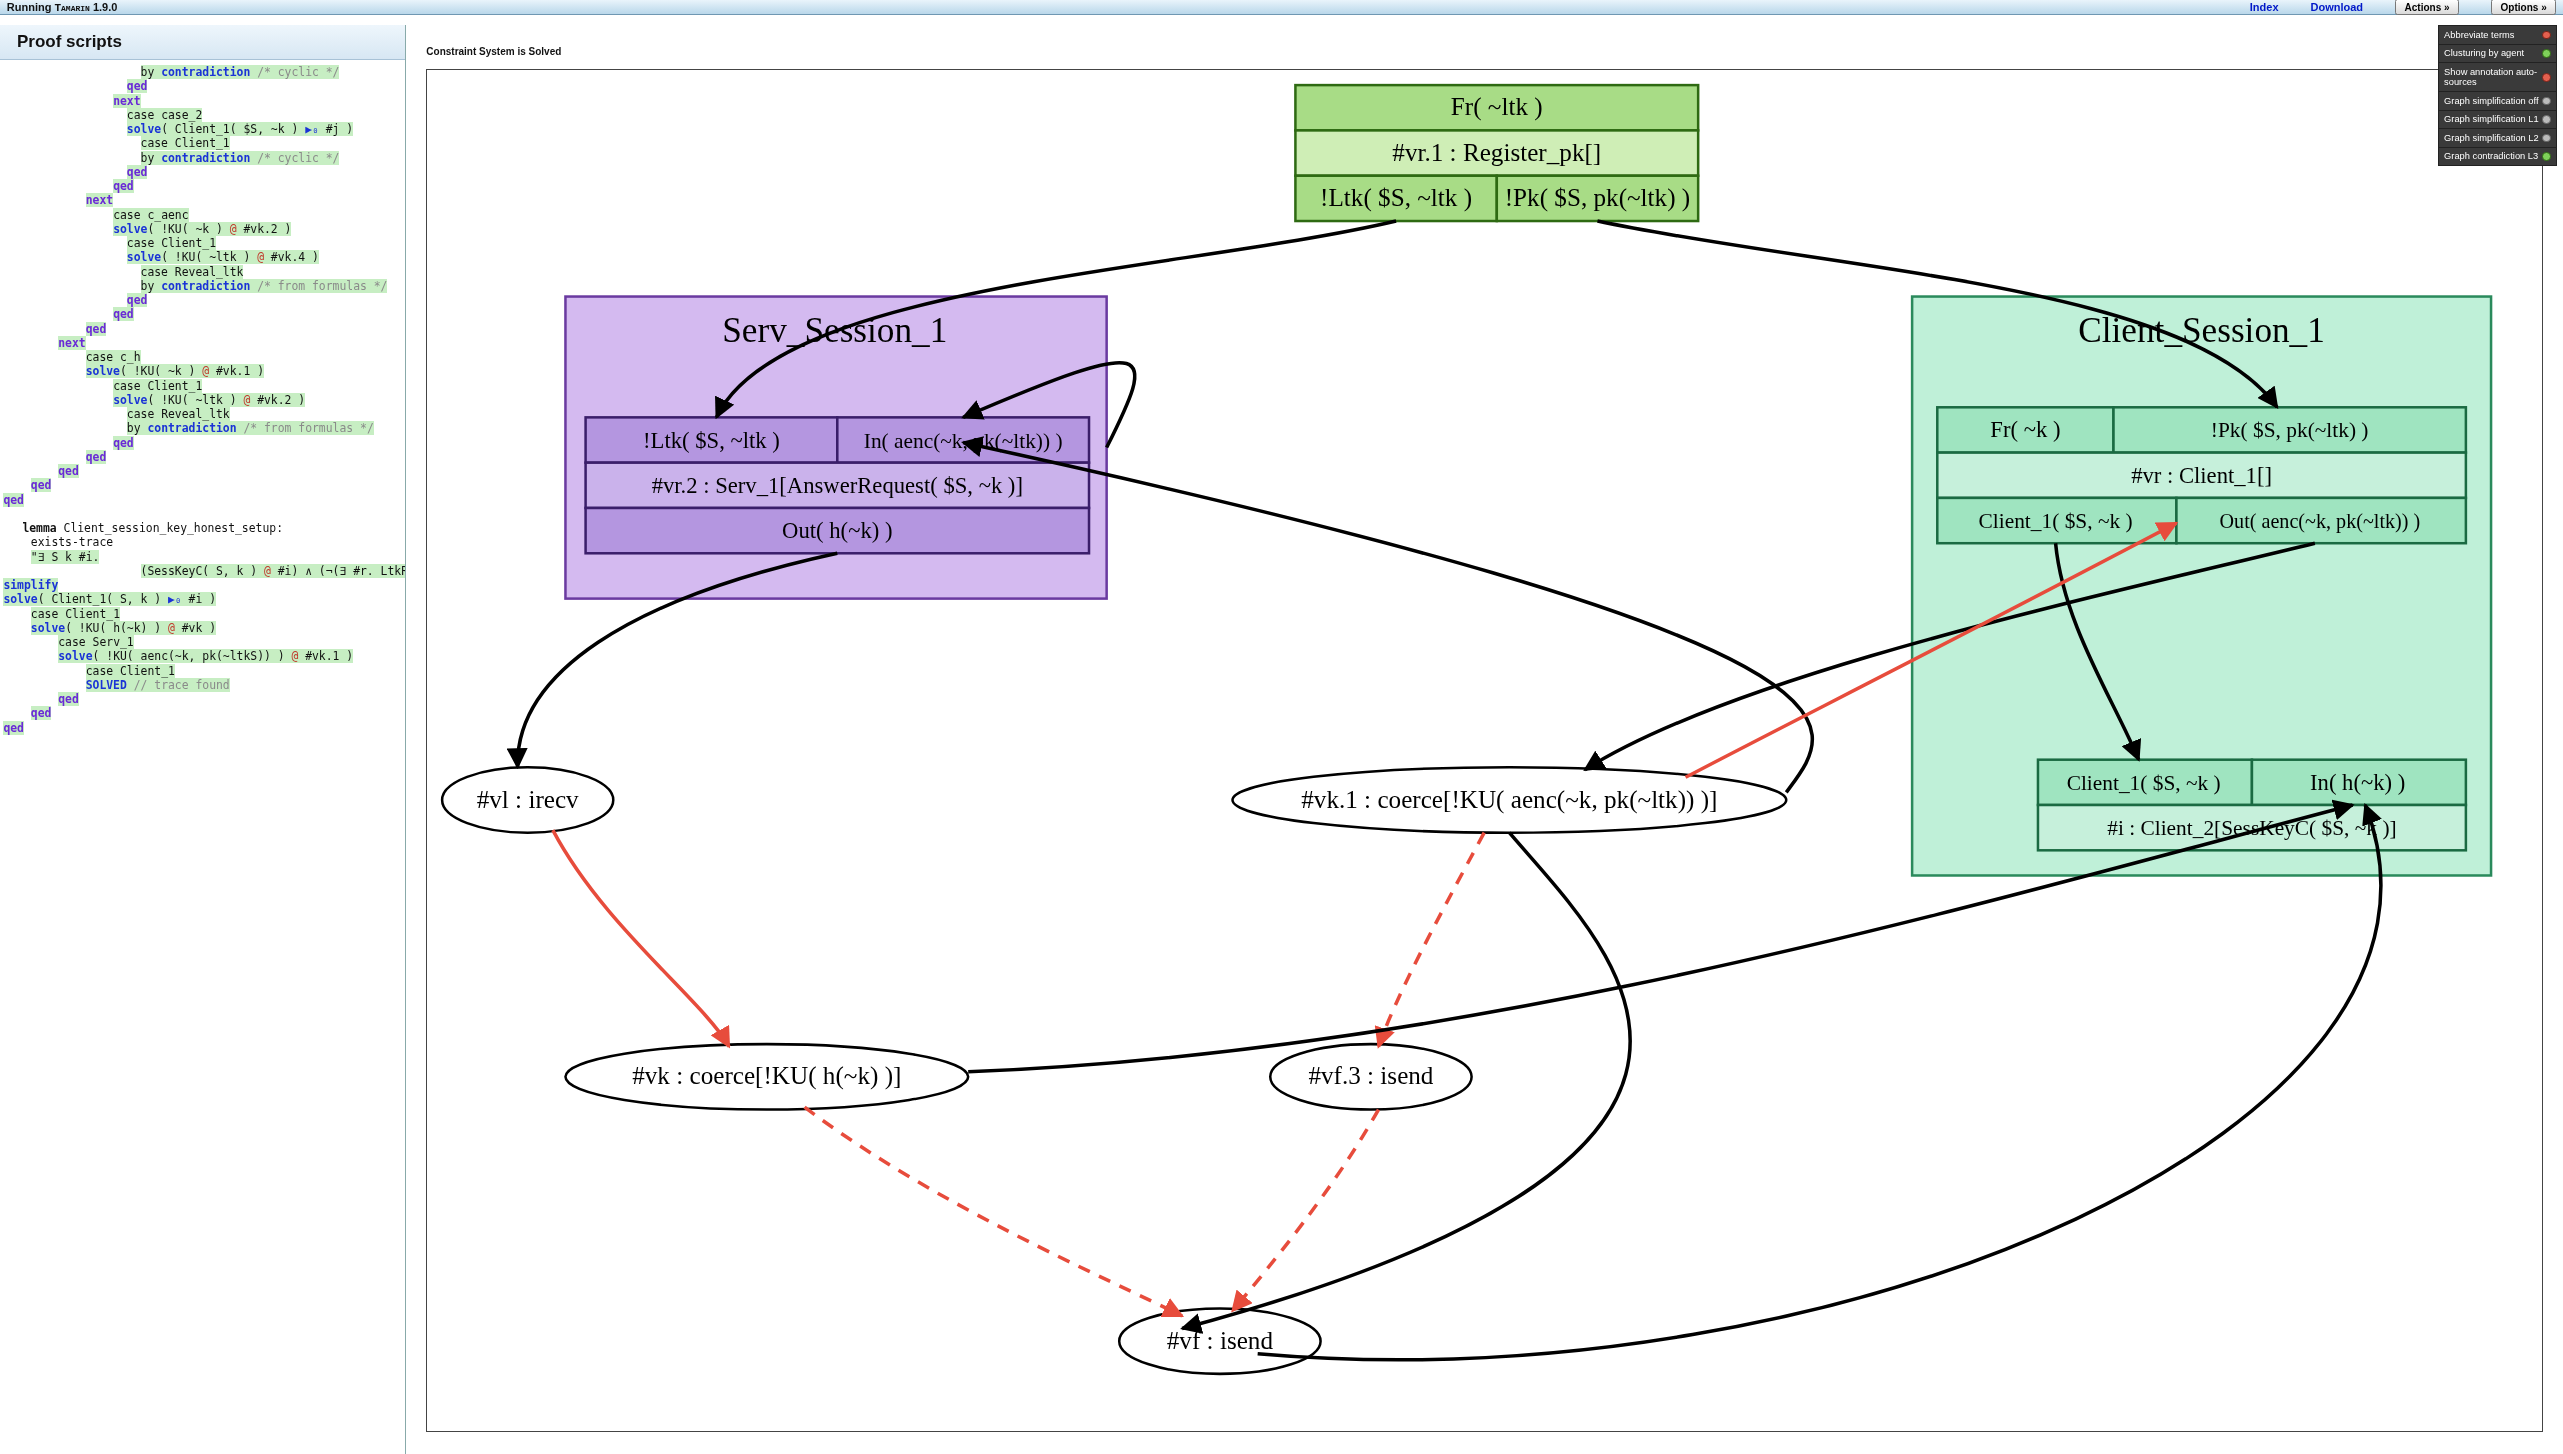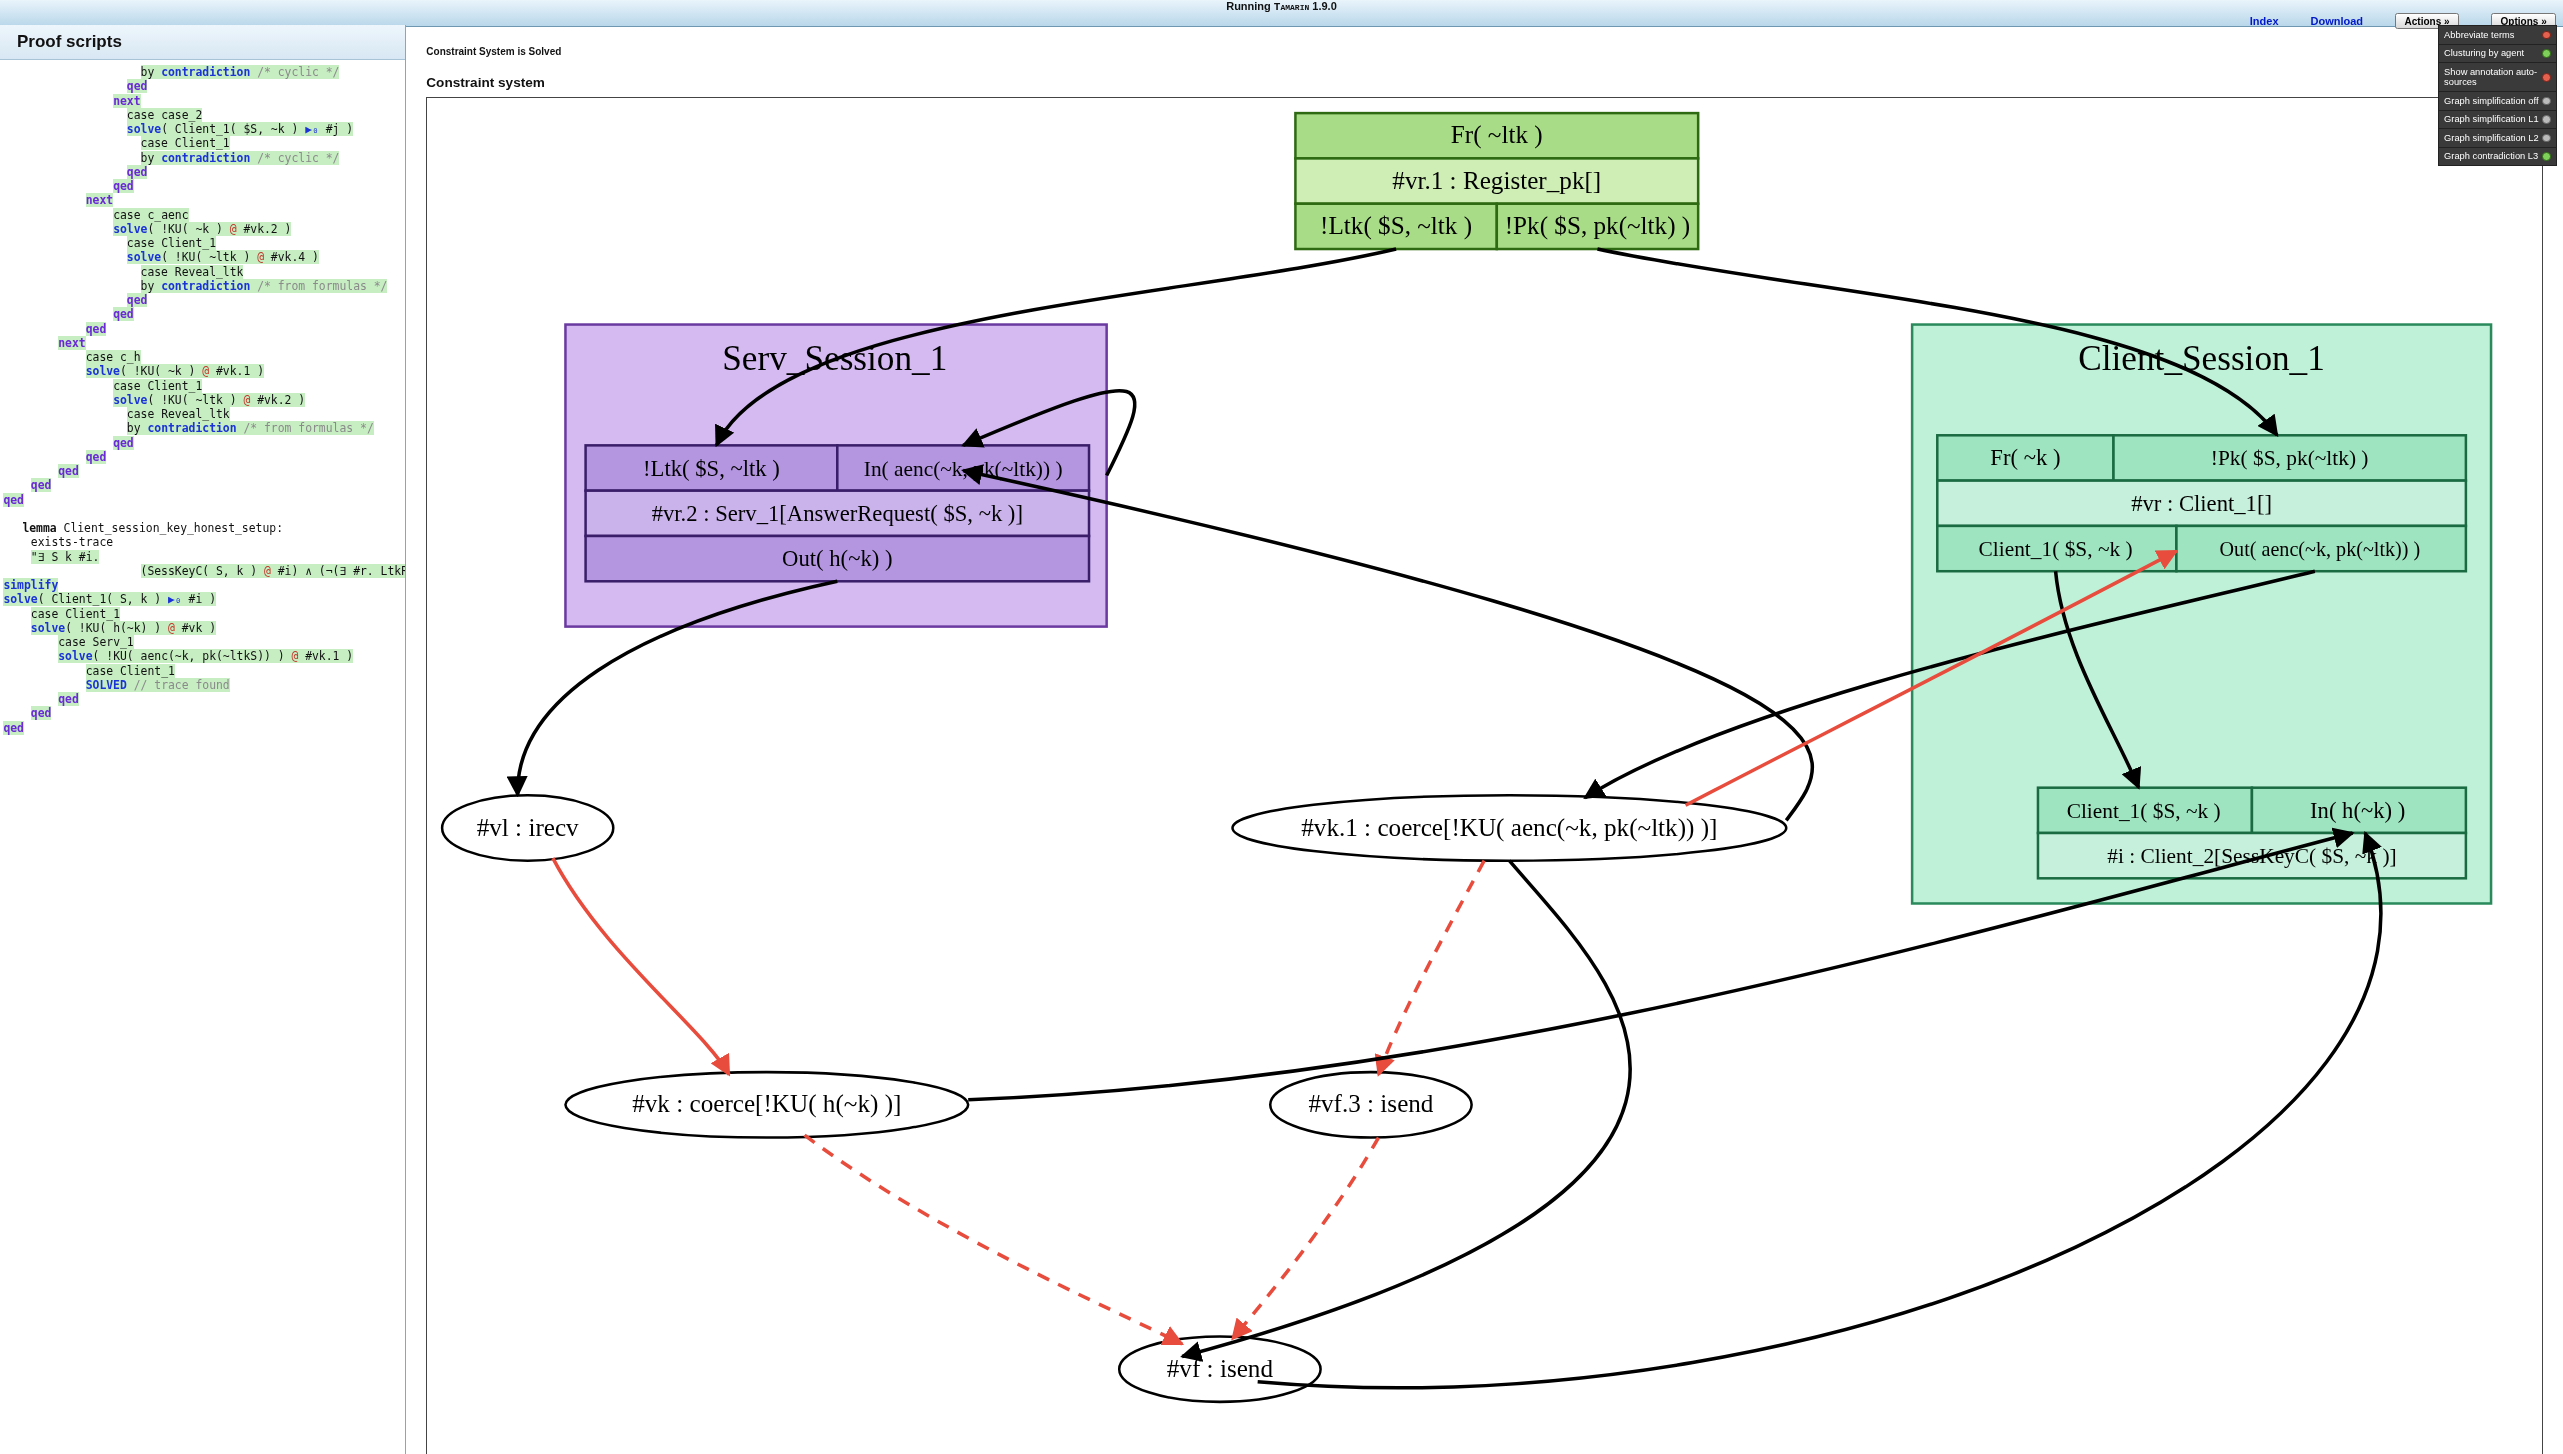--- a/index.html
+++ b/index.html
@@ -1,27 +1,26 @@
 <!DOCTYPE html>
 <html><head>
 <meta charset="utf-8">
 <style>
   * { box-sizing: border-box; }
   html, body { margin:0; padding:0; height:100%; font-family: Verdana, Arial, sans-serif; font-size:11px; color:#111; }
   body { background:#fff; }
 
   
   .topbar {
-    height:27px;
+    height:15px;
     background: linear-gradient(#e9f4fb, #b9d7ea);
     border-bottom:0.8px solid #6f97b2;
     display:flex; align-items:center;
     padding:0 6.8px;
     font-size:11px;
-    flex-direction:column;
   }
   .topbar .left { font-weight:bold; }
   .topbar .left .ver { font-family:"Courier New",monospace; font-variant:small-caps;}
   .topbar .right { margin-left:auto; display:flex; align-items:center; gap:32px; }
   .topbar a.navlink { color:#0018c8; text-decoration:none; font-weight:bold; }
   .menubtn {
     background: linear-gradient(#fff, #d9d9d9);
     border:0.8px solid #777; border-radius:2.5px;
     padding:1.7px 8.5px; font-weight:bold; font-size:10px;
     cursor:pointer;
@@ -129,21 +128,20 @@
 <div class="main">
 
   <div class="col left-col">
     <div class="panel-title" data-bind="left.title">Proof scripts</div>
     <div class="code" id="code"><span class="ln">                    <span class="hlg"><span>by </span><span class="kw-blue">contradiction</span><span class="cmt"> /* cyclic */</span></span></span><span class="ln">                  <span class="hlg"><span class="kw-purple">qed</span></span></span><span class="ln">                <span class="hlg"><span class="kw-purple">next</span></span></span><span class="ln">                  <span class="hlg"><span>case </span><span>case_2</span></span></span><span class="ln">                  <span class="hlg"><span class="kw-blue">solve</span><span>( Client_1( $S, ~k ) </span><span class="arrow">▶₀</span><span> #j )</span></span></span><span class="ln">                    <span class="hlg"><span>case </span><span>Client_1</span></span></span><span class="ln">                    <span class="hlg"><span>by </span><span class="kw-blue">contradiction</span><span class="cmt"> /* cyclic */</span></span></span><span class="ln">                  <span class="hlg"><span class="kw-purple">qed</span></span></span><span class="ln">                <span class="hlg"><span class="kw-purple">qed</span></span></span><span class="ln">            <span class="hlg"><span class="kw-purple">next</span></span></span><span class="ln">                <span class="hlg"><span>case </span><span>c_aenc</span></span></span><span class="ln">                <span class="hlg"><span class="kw-blue">solve</span><span>( !KU( ~k ) </span><span class="red-txt">@</span><span> #vk.2 )</span></span></span><span class="ln">                  <span class="hlg"><span>case </span><span>Client_1</span></span></span><span class="ln">                  <span class="hlg"><span class="kw-blue">solve</span><span>( !KU( ~ltk ) </span><span class="red-txt">@</span><span> #vk.4 )</span></span></span><span class="ln">                    <span class="hlg"><span>case </span><span>Reveal_ltk</span></span></span><span class="ln">                    <span class="hlg"><span>by </span><span class="kw-blue">contradiction</span><span class="cmt"> /* from formulas */</span></span></span><span class="ln">                  <span class="hlg"><span class="kw-purple">qed</span></span></span><span class="ln">                <span class="hlg"><span class="kw-purple">qed</span></span></span><span class="ln">            <span class="hlg"><span class="kw-purple">qed</span></span></span><span class="ln">        <span class="hlg"><span class="kw-purple">next</span></span></span><span class="ln">            <span class="hlg"><span>case </span><span>c_h</span></span></span><span class="ln">            <span class="hlg"><span class="kw-blue">solve</span><span>( !KU( ~k ) </span><span class="red-txt">@</span><span> #vk.1 )</span></span></span><span class="ln">                <span class="hlg"><span>case </span><span>Client_1</span></span></span><span class="ln">                <span class="hlg"><span class="kw-blue">solve</span><span>( !KU( ~ltk ) </span><span class="red-txt">@</span><span> #vk.2 )</span></span></span><span class="ln">                  <span class="hlg"><span>case </span><span>Reveal_ltk</span></span></span><span class="ln">                  <span class="hlg"><span>by </span><span class="kw-blue">contradiction</span><span class="cmt"> /* from formulas */</span></span></span><span class="ln">                <span class="hlg"><span class="kw-purple">qed</span></span></span><span class="ln">            <span class="hlg"><span class="kw-purple">qed</span></span></span><span class="ln">        <span class="hlg"><span class="kw-purple">qed</span></span></span><span class="ln">    <span class="hlg"><span class="kw-purple">qed</span></span></span><span class="ln"><span class="hlg"><span class="kw-purple">qed</span></span></span><span class="ln"><span> </span></span><span class="ln"><span class="kw-black">lemma </span><span>Client_session_key_honest_setup:</span></span><span class="ln">    <span>exists-trace</span></span><span class="ln">    <span class="hlg"><span>"∃ S k #i.</span></span></span><span class="ln">                    <span class="hlg"><span>(SessKeyC( S, k ) </span><span class="red-txt">@</span><span> #i) ∧ (¬(∃ #r. LtkReveal( S )</span></span></span><span class="ln"><span class="hlg"><span class="kw-blue">simplify</span></span></span><span class="ln"><span class="hlg"><span class="kw-blue">solve</span><span>( Client_1( S, k ) </span><span class="arrow">▶₀</span><span> #i )</span></span></span><span class="ln">    <span class="hlg"><span>case </span><span>Client_1</span></span></span><span class="ln">    <span class="hlg"><span class="kw-blue">solve</span><span>( !KU( h(~k) ) </span><span class="red-txt">@</span><span> #vk )</span></span></span><span class="ln">        <span class="hlg"><span>case </span><span>Serv_1</span></span></span><span class="ln">        <span class="hlg"><span class="kw-blue">solve</span><span>( !KU( aenc(~k, pk(~ltkS)) ) </span><span class="red-txt">@</span><span> #vk.1 )</span></span></span><span class="ln">            <span class="hlg"><span>case </span><span>Client_1</span></span></span><span class="ln">            <span class="hlg"><span class="kw-blue">SOLVED</span><span class="cmt"> // trace found</span></span></span><span class="ln">        <span class="hlg"><span class="kw-purple">qed</span></span></span><span class="ln">    <span class="hlg"><span class="kw-purple">qed</span></span></span><span class="ln"><span class="hlg"><span class="kw-purple">qed</span></span></span></div>
   </div>
 
   <div class="col right-col">
     <div class="rcontent">
       <h2 data-bind="right.solved_heading">Constraint System is Solved</h2>
-      <div class="sub" data-bind="right.constraint_heading">Constraint system</div>
 
       <div class="graphbox">
         <svg id="graph-svg" viewBox="0 0 840 540" width="100%" preserveAspectRatio="xMidYMid meet" style="font-size:13px">
             <defs>
               <marker id="arr" viewBox="0 0 10 10" refX="9" refY="5" markerWidth="6" markerHeight="6" orient="auto-start-reverse">
                 <path d="M0,0 L10,5 L0,10 z" fill="context-stroke"></path>
               </marker>
             </defs>
             <rect x="345" y="6" width="160" height="18" fill="#a8dc86" stroke="#2e6a12" stroke-width="1"></rect>
             <text x="425" y="18" font-size="10" font-family="Verdana" text-anchor="middle">Fr( ~ltk )</text>

